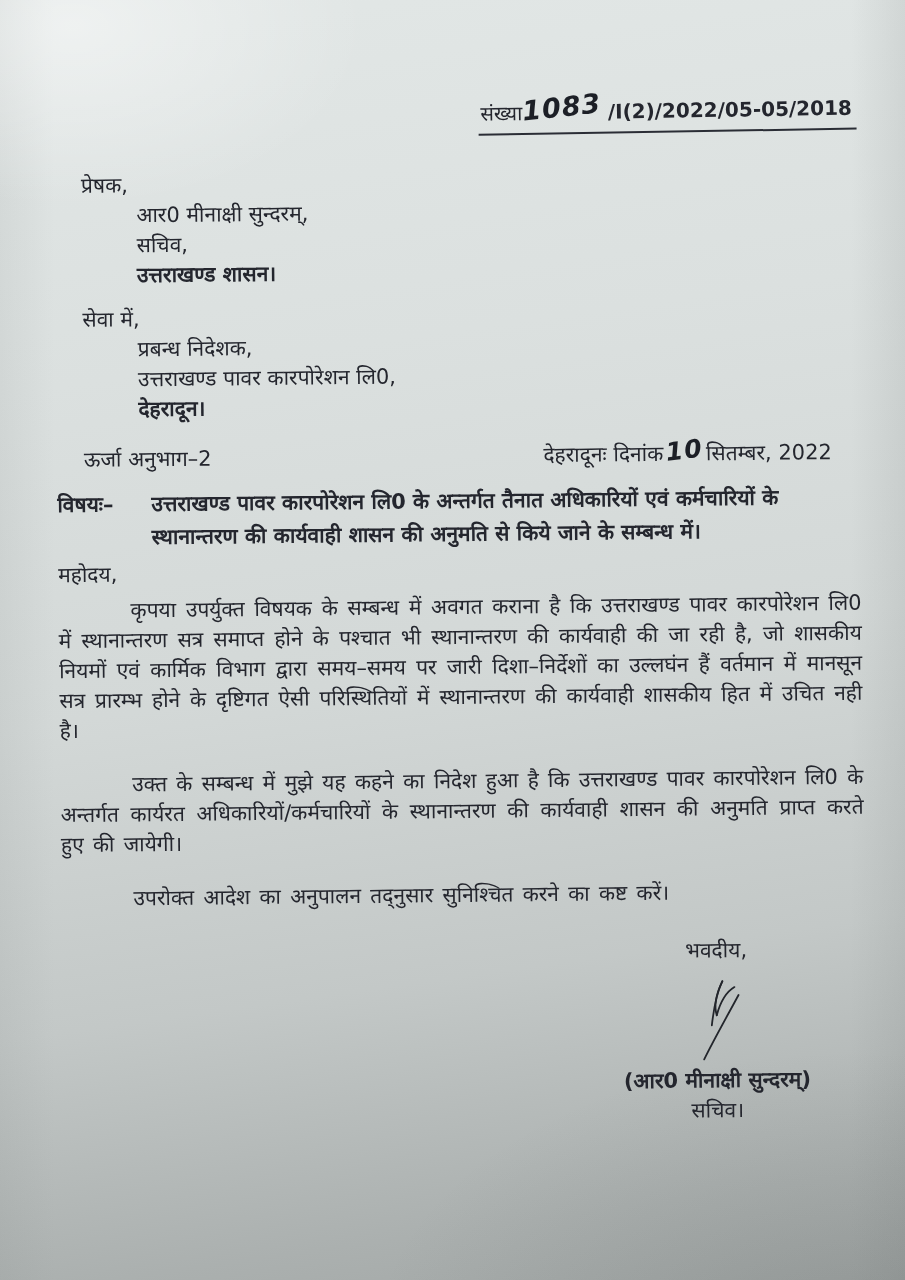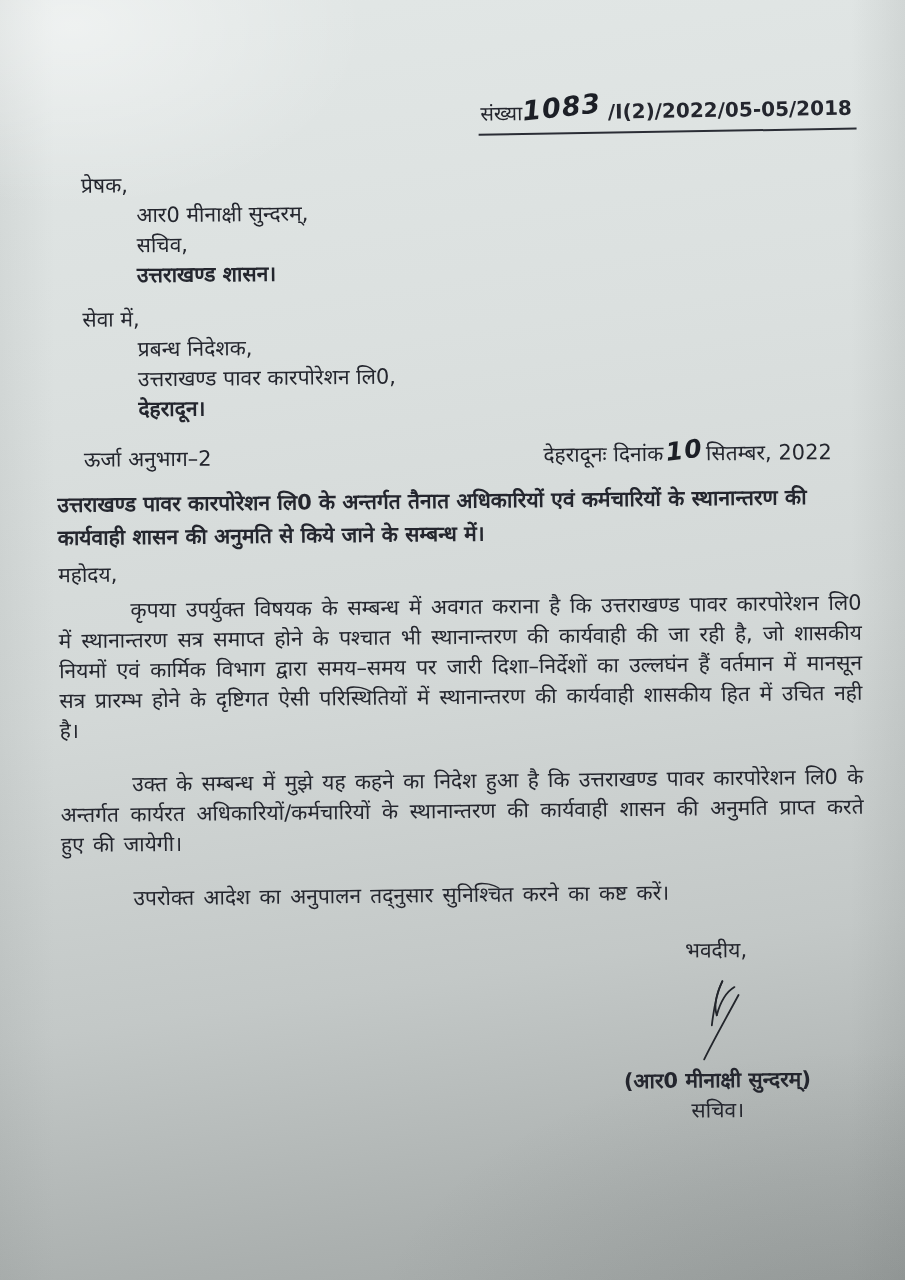--- a/index.html
+++ b/index.html
@@ -87,20 +87,21 @@
       <div class="addr-line">उत्तराखण्ड पावर कारपोरेशन लि0,</div>
       <div class="addr-line bold">देहरादून।</div>
     </div>
 
     <div class="meta-row">
       <span class="section">ऊर्जा अनुभाग–2</span>
       <span class="date"><span>देहरादूनः दिनांक</span><span class="hand day">10</span><span>सितम्बर, 2022</span></span>
     </div>
 
     <div class="subject-row">
+      <span class="subject-label">विषयः–</span>
       <span class="subject-text">उत्तराखण्ड पावर कारपोरेशन लि0 के अन्तर्गत तैनात अधिकारियों एवं कर्मचारियों के स्थानान्तरण की कार्यवाही शासन की अनुमति से किये जाने के सम्बन्ध में।</span>
     </div>
 
     <div class="salutation">महोदय,</div>
 
     <p class="para">कृपया उपर्युक्त विषयक के सम्बन्ध में अवगत कराना है कि उत्तराखण्ड पावर कारपोरेशन लि0 में स्थानान्तरण सत्र समाप्त होने के पश्चात भी स्थानान्तरण की कार्यवाही की जा रही है, जो शासकीय नियमों एवं कार्मिक विभाग द्वारा समय–समय पर जारी दिशा–निर्देशों का उल्लघंन हैं वर्तमान में मानसून सत्र प्रारम्भ होने के दृष्टिगत ऐसी परिस्थितियों में स्थानान्तरण की कार्यवाही शासकीय हित में उचित नही है।</p>
     <p class="para gap">उक्त के सम्बन्ध में मुझे यह कहने का निदेश हुआ है कि उत्तराखण्ड पावर कारपोरेशन लि0 के अन्तर्गत कार्यरत अधिकारियों/कर्मचारियों के स्थानान्तरण की कार्यवाही शासन की अनुमति प्राप्त करते हुए की जायेगी।</p>
     <p class="para gap">उपरोक्त आदेश का अनुपालन तद्नुसार सुनिश्चित करने का कष्ट करें।</p>
 
     <div class="closing-col">

